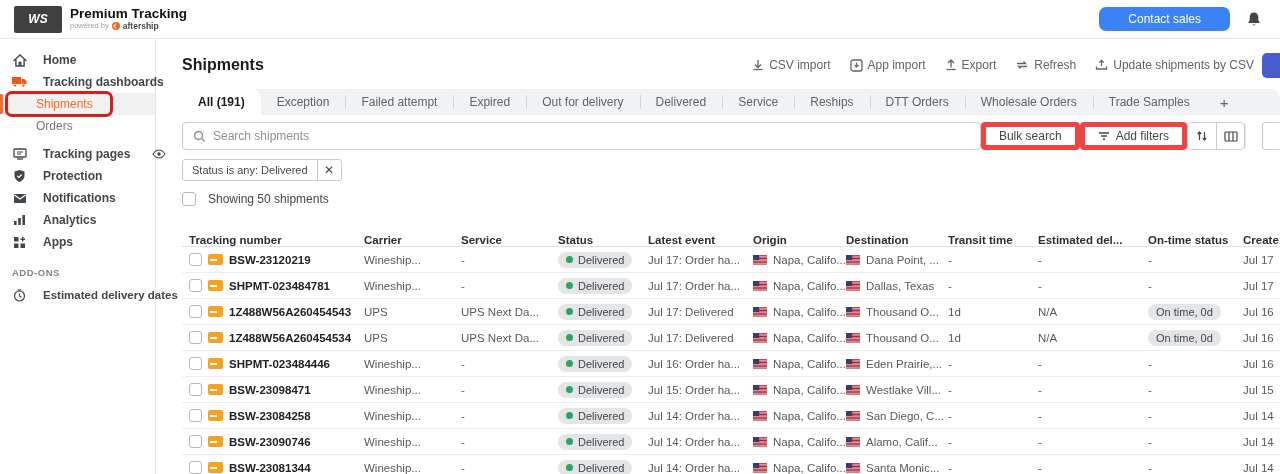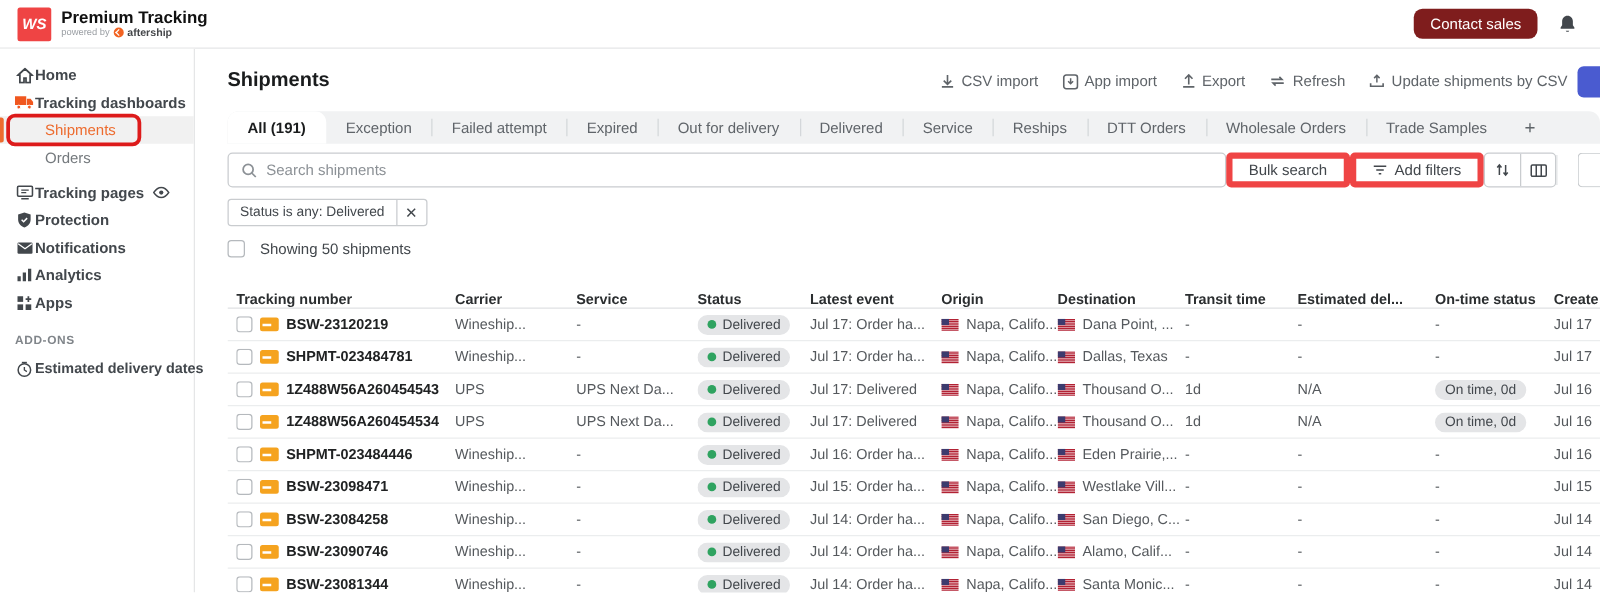--- a/index.html
+++ b/index.html
@@ -3,37 +3,37 @@
 <meta charset="utf-8">
 <style>
   * { box-sizing: border-box; margin: 0; padding: 0; }
   html,body { width:1280px; height:474px; overflow:hidden; background:#fff;
     font-family:"Liberation Sans", sans-serif; font-size:12px; color:#202223; }
 
   
   .topbar { height:39px; display:flex; align-items:center; justify-content:space-between;
     padding:0 18px 0 14px; border-bottom:1px solid #e5e6e7; background:#fff; }
   .brand { display:flex; align-items:center; gap:8px; }
-  .ws-logo { width:27px; height:27px; background:#ef4444; color:#fff; font-weight:bold;
+  .ws-logo { width:48px; height:27px; background:#404040; color:#fff; font-weight:bold;
     font-size:12px; display:flex; align-items:center; justify-content:center; border-radius:2px; font-style:italic; }
   .brand-text .brand-name { font-size:13.5px; font-weight:bold; color:#111; line-height:14px; }
   .powered { display:flex; align-items:center; gap:3px; font-size:7.5px; color:#9a9ea3; line-height:10px; }
   .as-dot { width:8px; height:8px; border-radius:50%; background:#f26322; display:inline-block; position:relative; }
   .as-dot::after { content:""; position:absolute; left:2.5px; top:2px; width:3px; height:3px;
     border-left:1.5px solid #fff; border-bottom:1.5px solid #fff; transform:rotate(45deg); }
   .as-name { font-size:8.5px; font-weight:bold; color:#45474a; }
   .topbar-right { display:flex; align-items:center; gap:16px; }
-  .contact-btn { background:#7f1d1d; color:#fff; border:none; font-size:12px; font-family:inherit;
-    padding:5px 13px; border-radius:7px; cursor:pointer; }
+  .contact-btn { background:#3b82f6; color:#fff; border:none; font-size:12px; font-family:inherit;
+    padding:5px 29px; border-radius:7px; cursor:pointer; }
   .bell svg { display:block; }
 
   
   .layout { display:flex; height:435px; }
   .sidebar { width:156px; flex-shrink:0; border-right:1px solid #e5e6e7; padding-top:10px; background:#fff; }
-  .side-item { display:flex; align-items:center; gap:1px; height:22px; padding:0 12px;
+  .side-item { display:flex; align-items:center; gap:16px; height:22px; padding:0 12px;
     font-size:12px; font-weight:bold; color:#42474c; cursor:pointer; white-space:nowrap;text-align:right; }
   .side-item .ic { width:15px; display:flex; justify-content:center; flex-shrink:0; }
   .side-sub { padding-left:36px; font-weight:normal; color:#74797d; position:relative; }
   .side-sub.active { color:#ed6c2f; background:#f1f1f1; }
   .accent-bar { position:absolute; left:0; top:1px; bottom:1px; width:3px; background:#ed6c2f; border-radius:0 2px 2px 0; }
   .annotation { position:absolute; left:5px; width:108px; top:-2px; bottom:-2px;
     border:3px solid #dd1b1b; border-radius:7px; pointer-events:none; }
   .eye-ic { margin-left:6px; display:flex; }
   .teal-dot { width:7px; height:7px; border-radius:50%; background:#3aa9b8; margin-left:14px; }
   .side-gap { height:6px; }

